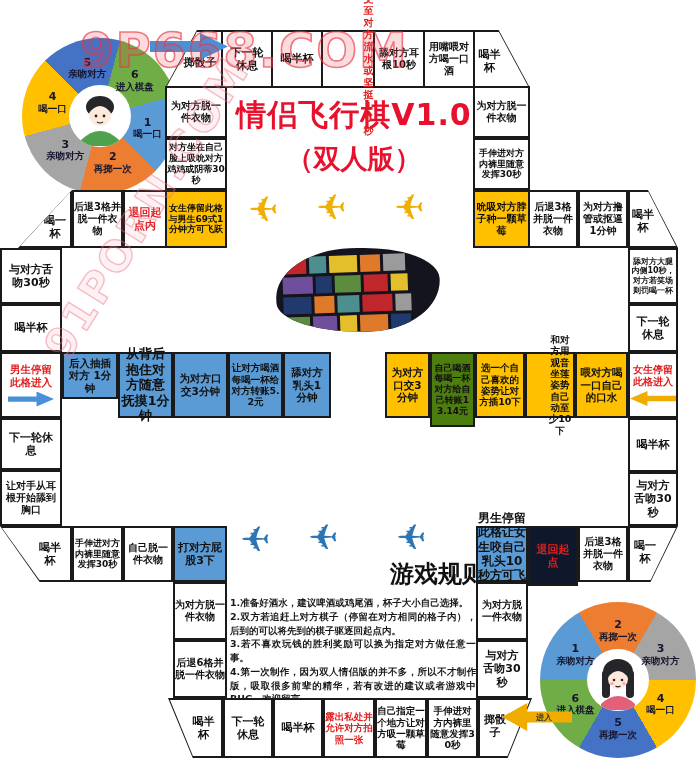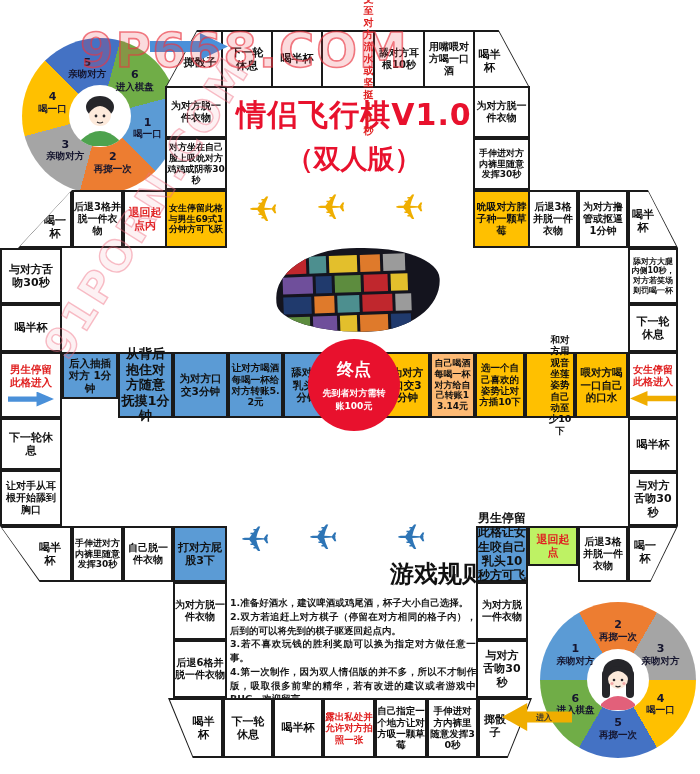--- a/index.html
+++ b/index.html
@@ -118,21 +118,21 @@
       </div>
       <div class="cell" style="left: 628px; top: 418px; width: 50px; height: 54px; background: rgb(255, 255, 255); border: 2px solid rgb(26, 26, 26);">
         <div class="cell-text" style="color: rgb(16, 16, 16);">喝半杯</div>
       </div>
       <div class="cell" style="left: 628px; top: 472px; width: 50px; height: 54px; background: rgb(255, 255, 255); border: 2px solid rgb(26, 26, 26);">
         <div class="cell-text" style="width: 40px; color: rgb(16, 16, 16);">与对方舌吻30秒</div>
       </div>
       <div class="cell" style="left: 476px; top: 526px; width: 52px; height: 56px; background: rgb(91, 155, 213); border: 2px solid rgb(26, 26, 26);">
         <div class="cell-text" style="font-size: 12px; color: rgb(16, 16, 16);">男生停留此格让女生咬自己乳头10秒方可飞跃</div>
       </div>
-      <div class="cell" style="left: 528px; top: 526px; width: 50px; height: 40px; background: #bef264; border: 2px solid rgb(26, 26, 26);">
+      <div class="cell" style="left: 528px; top: 526px; width: 50px; height: 60px; background: #0f172a; border: 2px solid rgb(26, 26, 26);">
         <div class="cell-text" style="width: 40px; color: rgb(224, 32, 32);">退回起点</div>
       </div>
       <div class="cell" style="left: 578px; top: 526px; width: 50px; height: 56px; background: rgb(255, 255, 255); border: 2px solid rgb(26, 26, 26);">
         <div class="cell-text" style="font-size: 10px; color: rgb(16, 16, 16);">后退3格并脱一件衣物</div>
       </div>
       <div class="cell corner" style="left: 628px; top: 526px; width: 50px; height: 56px; clip-path: polygon(0px 0px, 100% 0px, 45% 100%, 0px 100%);">
         <div class="corner-inner" style="background: rgb(255, 255, 255); clip-path: polygon(0px 0px, 100% 0px, 45% 100%, 0px 100%);">
           <div class="cell-text" style="width: 24px; color: rgb(16, 16, 16); transform: translate(-8px, -2px);">喝一杯</div>
         </div>
       </div>
@@ -234,21 +234,21 @@
       </div>
       <div class="cell" style="left: 228px; top: 352px; width: 55px; height: 66px; background: rgb(91, 155, 213); border: 2px solid rgb(26, 26, 26);">
         <div class="cell-text" style="font-size: 9.5px; color: rgb(16, 16, 16);">让对方喝酒每喝一杯给对方转账5.2元</div>
       </div>
       <div class="cell" style="left: 283px; top: 352px; width: 48px; height: 66px; background: rgb(91, 155, 213); border: 2px solid rgb(26, 26, 26);">
         <div class="cell-text" style="font-size: 10.5px; width: 36px; color: rgb(16, 16, 16);">舔对方乳头1分钟</div>
       </div>
       <div class="cell" style="left: 385px; top: 352px; width: 45px; height: 66px; background: rgb(255, 192, 0); border: 2px solid rgb(26, 26, 26);">
         <div class="cell-text" style="font-size: 10.5px; width: 36px; color: rgb(16, 16, 16);">为对方口交3分钟</div>
       </div>
-      <div class="cell" style="left: 430px; top: 352px; width: 45px; height: 66px; background: #fdba74; border: 2px solid rgb(26, 26, 26);">
+      <div class="cell" style="left: 430px; top: 352px; width: 45px; height: 75px; background: #4d7c0f; border: 2px solid rgb(26, 26, 26);">
         <div class="cell-text" style="font-size: 9px; color: rgb(16, 16, 16);">自己喝酒每喝一杯对方给自己转账13.14元</div>
       </div>
       <div class="cell" style="left: 475px; top: 352px; width: 50px; height: 66px; background: rgb(255, 192, 0); border: 2px solid rgb(26, 26, 26);">
         <div class="cell-text" style="font-size: 9.5px; color: rgb(16, 16, 16);">选一个自己喜欢的姿势让对方插10下</div>
       </div>
       <div class="cell" style="left: 525px; top: 352px; width: 50px; height: 66px; background: rgb(255, 192, 0); border: 2px solid rgb(26, 26, 26);">
         <div class="cell-text" style="font-size: 9.5px; color: rgb(16, 16, 16); padding-left: 20px;">和对方用观音坐莲姿势自己动至少10下</div>
       </div>
       <div class="cell" style="left: 575px; top: 352px; width: 53px; height: 66px; background: rgb(255, 192, 0); border: 2px solid rgb(26, 26, 26);">
         <div class="cell-text" style="font-size: 10.5px; color: rgb(16, 16, 16);">喂对方喝一口自己的口水</div>
@@ -277,24 +277,20 @@
       <div class="tile" style="width: 30px; background: rgb(192, 39, 45);"></div>
       <div class="tile" style="width: 16px; background: rgb(155, 155, 155);"></div>
       <div class="tile" style="width: 26px; background: rgb(93, 140, 62);"></div>
       <div class="tile" style="width: 24px; background: rgb(111, 79, 155);"></div>
       <div class="tile" style="width: 17px; background: rgb(227, 191, 44);"></div>
       <div class="tile" style="width: 28px; background: rgb(223, 122, 43);"></div>
       <div class="tile" style="width: 20px; background: rgb(32, 58, 109);"></div>
       <div class="tile" style="width: 26px; background: rgb(155, 155, 155);"></div>
     </div>
 
-  <div id="finish-circle">
-    <div id="finish-title">终点</div>
-    <div id="finish-note">先到者对方需转账100元</div>
-  </div>
 
   <div id="rules-block">
     <div id="rules-heading">游戏规则</div>
     <div id="rules-list">
         <div class="rule-line">1.准备好酒水，建议啤酒或鸡尾酒，杯子大小自己选择。</div>
         <div class="rule-line">2.双方若追赶上对方棋子（停留在对方相同的格子内），则后到的可以将先到的棋子驱逐回起点内。</div>
         <div class="rule-line">3.若不喜欢玩钱的胜利奖励可以换为指定对方做任意一件事。</div>
         <div class="rule-line">4.第一次制作，因为双人情侣版的并不多，所以不才制作一版，吸取很多前辈的精华，若有改进的建议或者游戏中有BUG，欢迎留言。</div>
       </div>
   </div>

